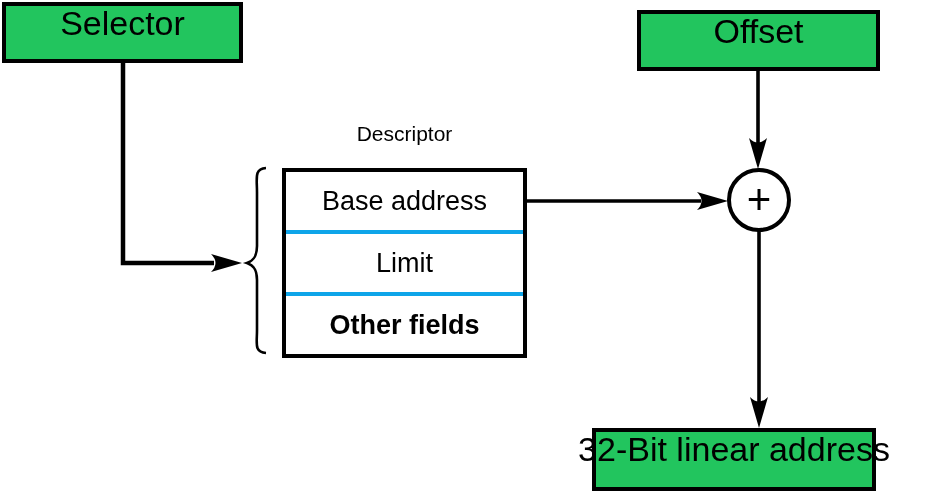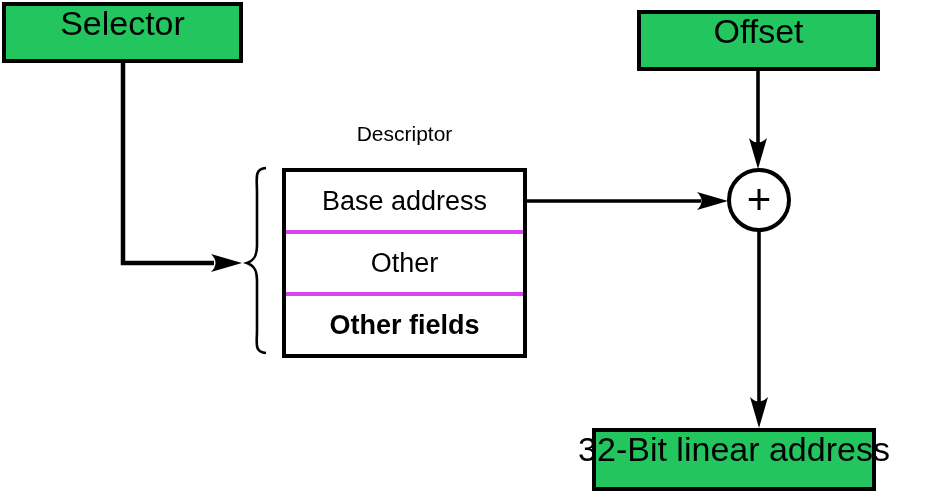--- a/index.html
+++ b/index.html
@@ -61,21 +61,21 @@
     flex-direction: column;
   }
   .descriptor-row {
     flex: 1;
     box-sizing: border-box;
     display: flex;
     align-items: center;
     justify-content: center;
     font-size: 27px;
     line-height: 1;
-    border-bottom: 4px solid #d946ef;
+    border-bottom: 4px solid #0ea5e9;
     white-space: nowrap;
   }
   .descriptor-row:last-child { border-bottom: none; font-weight: bold; }
 
   .adder-symbol {
     position: absolute;
     left: 759px;
     top: 201px;
     transform: translate(-50%, -52%);
     font-size: 42px;
@@ -120,21 +120,21 @@
     <span>Offset</span>
   </div>
 
   <div class="descriptor-title">Descriptor</div>
 
   <div class="descriptor-table">
     <div class="descriptor-row">
       <span>Base address</span>
     </div>
     <div class="descriptor-row">
-      <span>Other</span>
+      <span>Limit</span>
     </div>
     <div class="descriptor-row">
       <span>Other fields</span>
     </div>
   </div>
 
   <div class="adder-symbol">+</div>
 
   <div class="box result-box">
     <span>32-Bit linear address</span>

